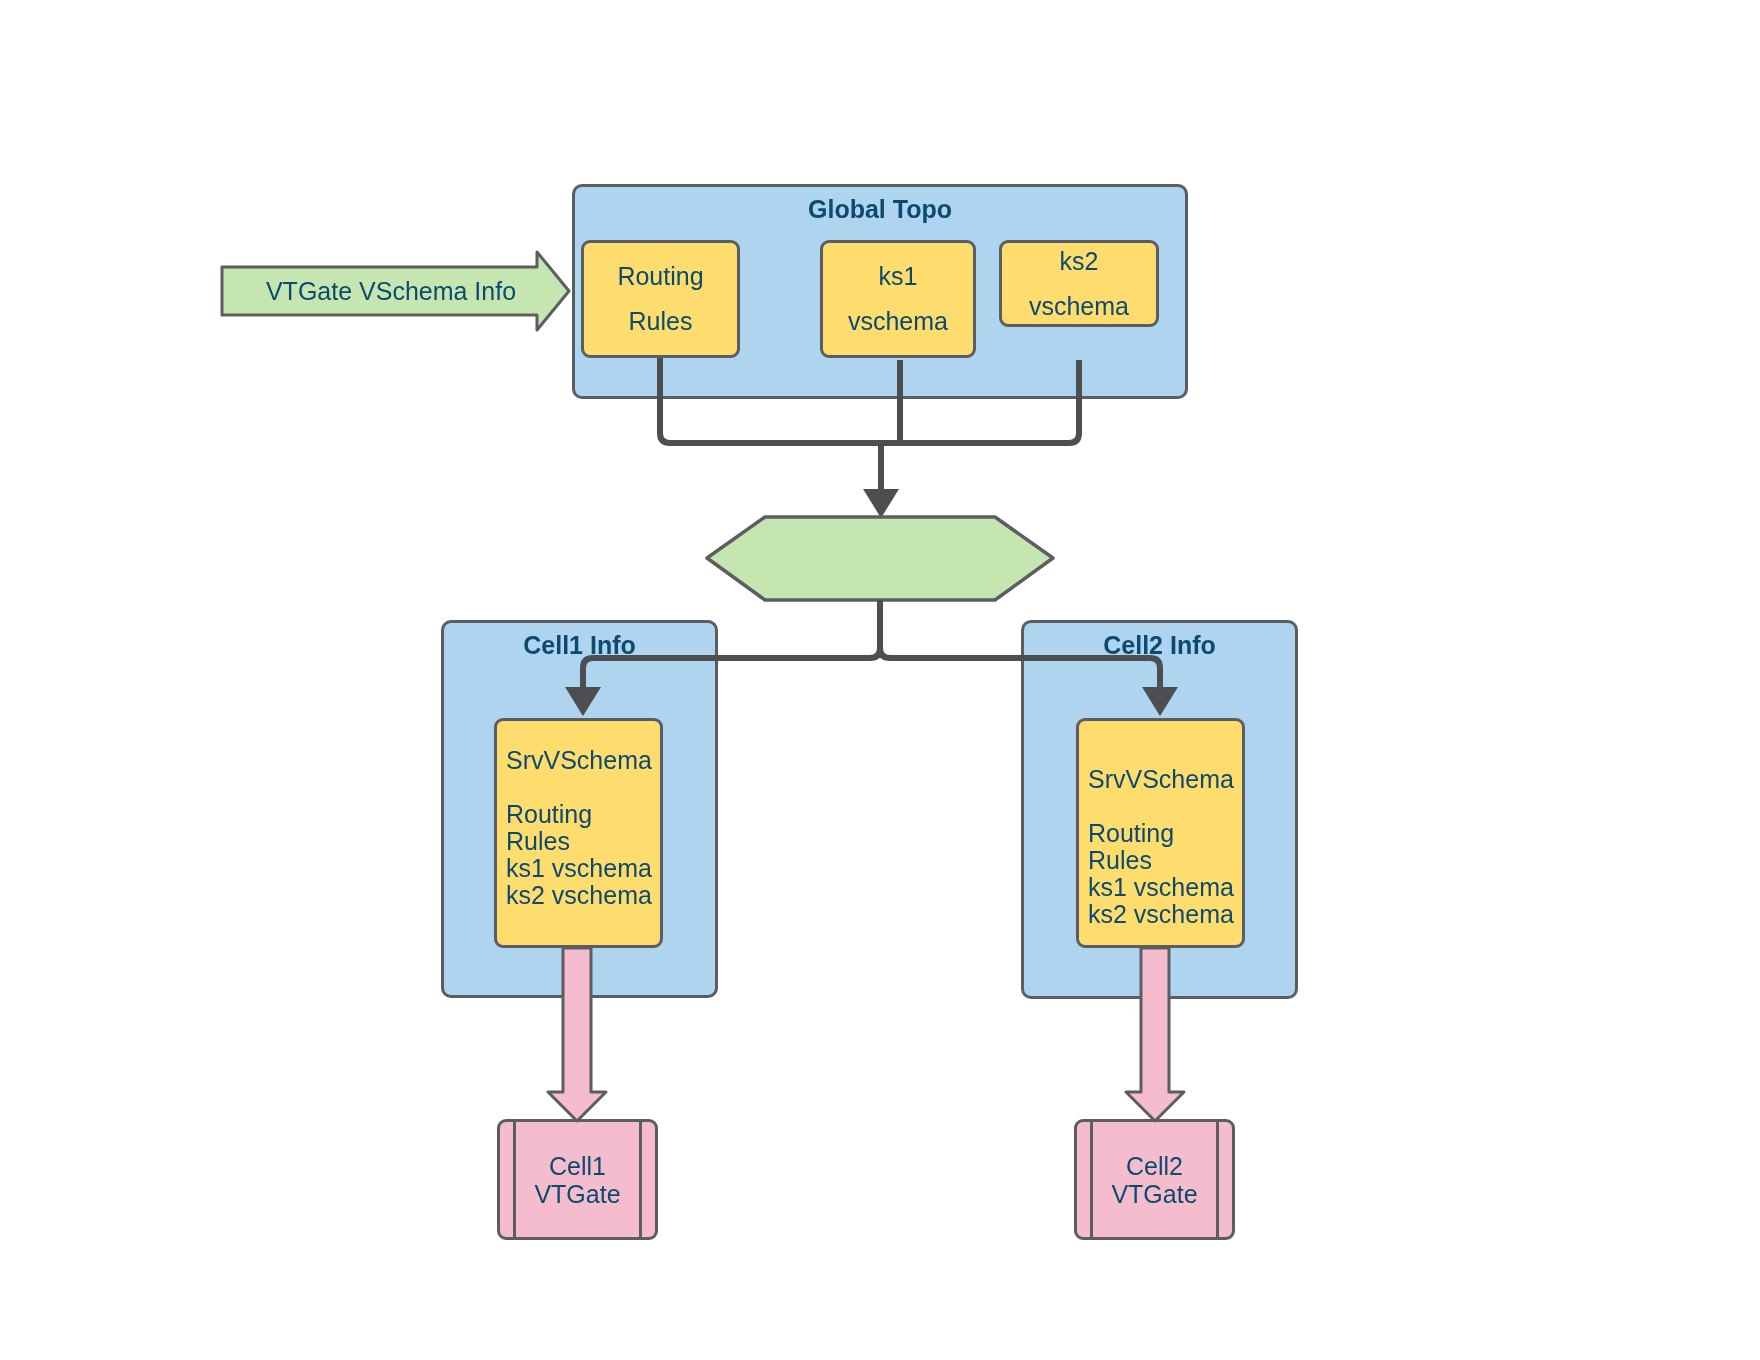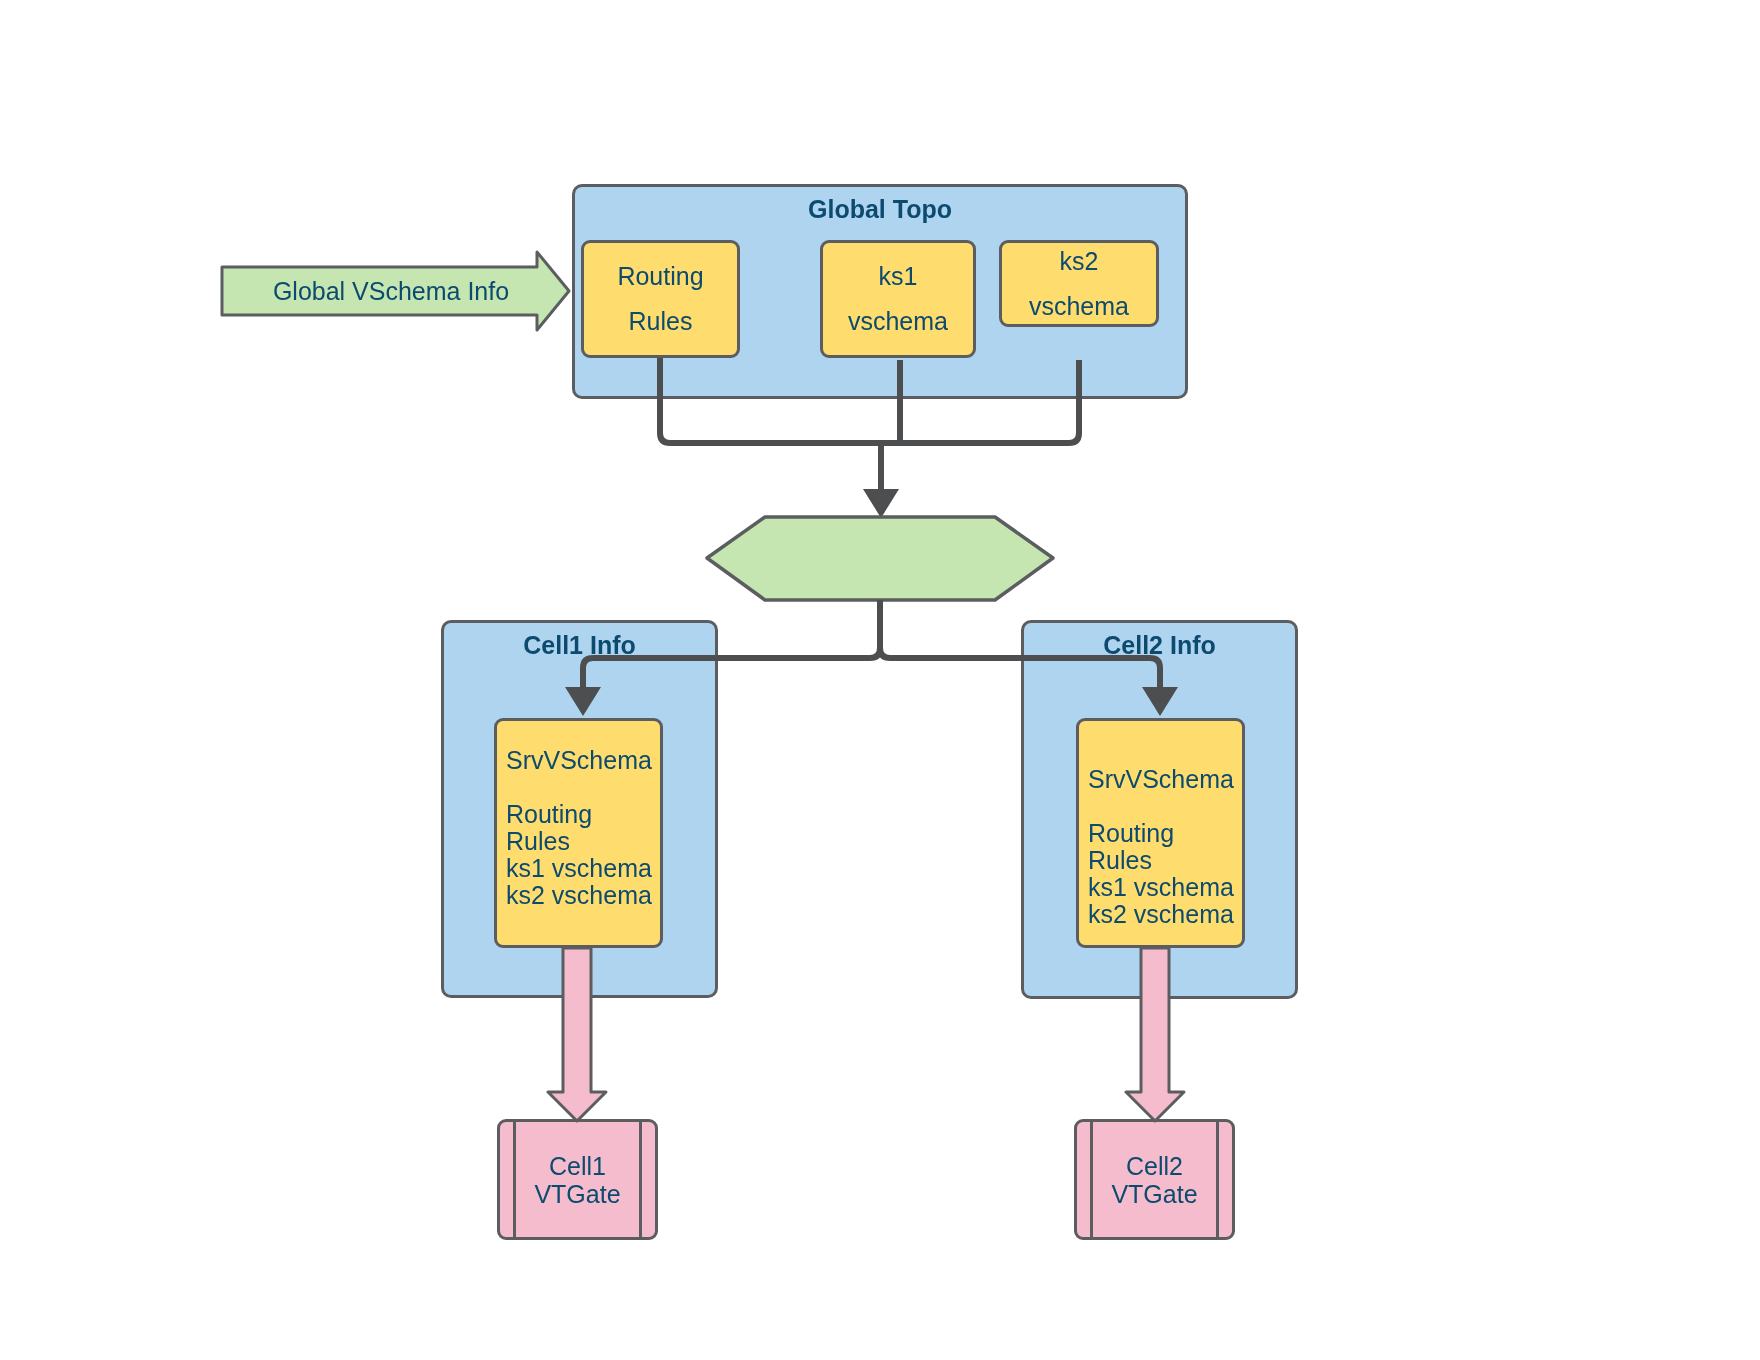--- a/index.html
+++ b/index.html
@@ -127,15 +127,15 @@
 
     <path d="M880 600 L880 648 Q880 658 870 658 L593 658 Q583 658 583 668 L583 688" fill="none" stroke="#4d4e50" stroke-width="6"></path>
     <path d="M880 600 L880 648 Q880 658 890 658 L1150 658 Q1160 658 1160 668 L1160 688" fill="none" stroke="#4d4e50" stroke-width="6"></path>
     <path d="M583 716 L565 687 L601 687 Z" fill="#4d4e50"></path>
     <path d="M1160 716 L1142 687 L1178 687 Z" fill="#4d4e50"></path>
 
     <path d="M563 948 L591 948 L591 1092 L606 1092 L577 1121 L548 1092 L563 1092 Z" fill="#f5bccd" stroke="#5c5d60" stroke-width="3" stroke-linejoin="round"></path>
     <path d="M1141 948 L1169 948 L1169 1092 L1184 1092 L1155 1121 L1126 1092 L1141 1092 Z" fill="#f5bccd" stroke="#5c5d60" stroke-width="3" stroke-linejoin="round"></path>
   </svg>
 
-  <div class="float-label" style="left:222px;top:267px;width:338px;height:48px;">Global VSchema Info</div>
+  <div class="float-label" style="left:222px;top:267px;width:338px;height:48px;">VTGate VSchema Info</div>
 
 </div>
 
 </body></html>

